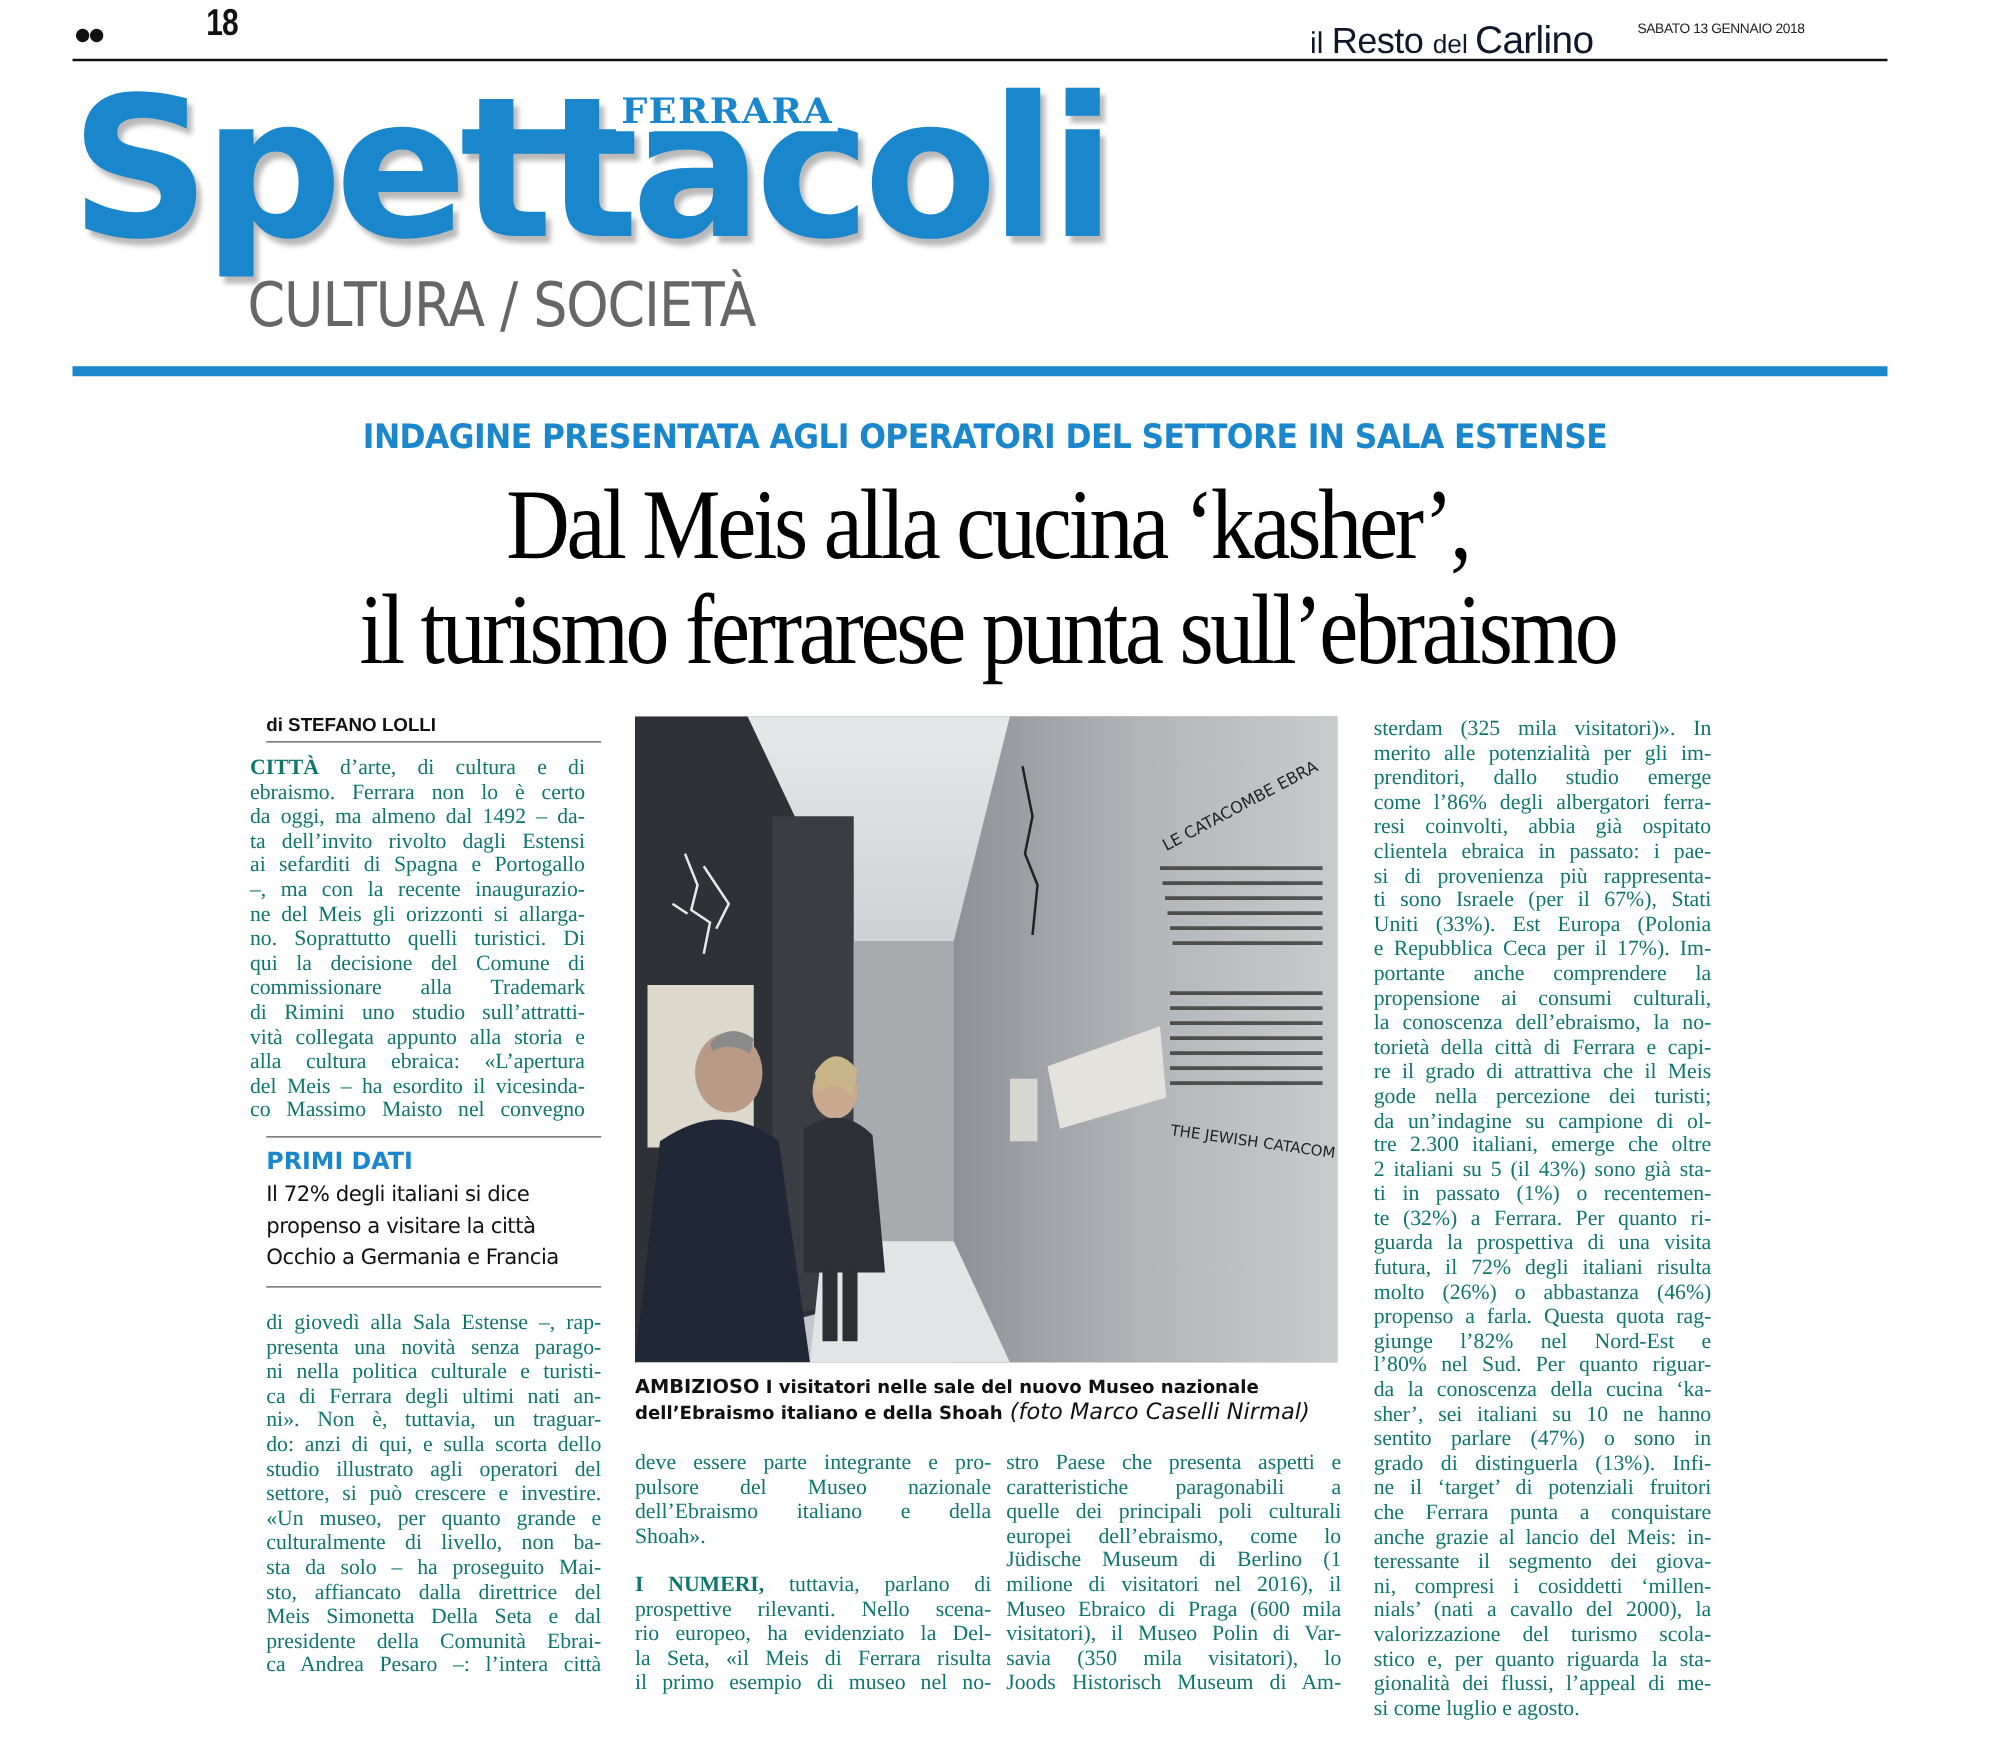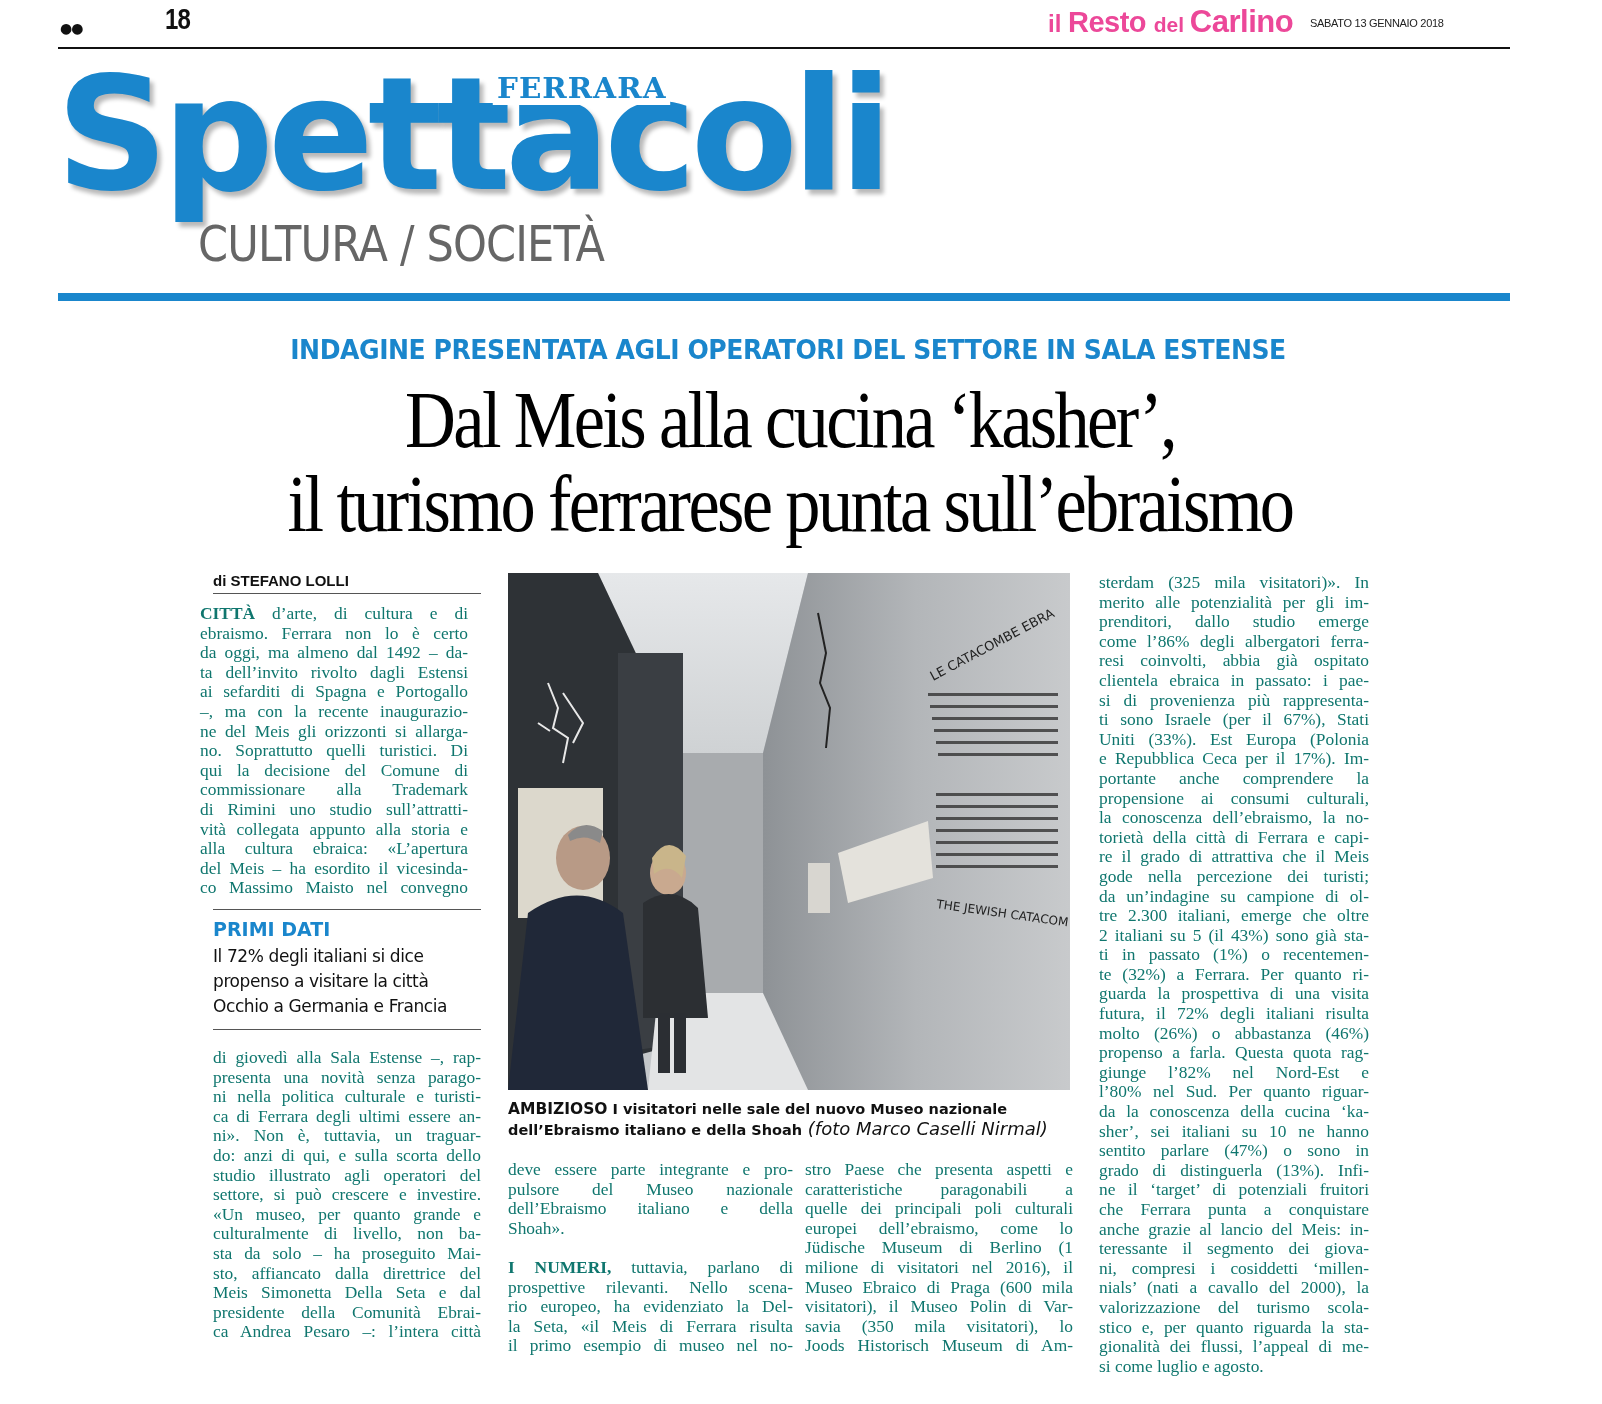--- a/index.html
+++ b/index.html
@@ -2,21 +2,21 @@
 <html><head>
 <meta charset="utf-8">
 <style>
   html, body { margin:0; padding:0; background:#ffffff; }
   body { width:1602px; height:1404px; position:relative; overflow:hidden; font-family:"Liberation Serif", serif; color:#111; }
   .abs { position:absolute; }
 
   
   #dots { left:60px; top:20px; font-family:"DejaVu Sans", sans-serif; font-size:14px; font-weight:bold; letter-spacing:-1px; color:#111; }
   #page-num { left:165px; top:2px; font-family:"Liberation Sans", sans-serif; font-weight:bold; font-size:30px; letter-spacing:-1px; transform:scaleX(0.8); transform-origin:left; color:#111; }
-  #masthead { left:1048px; top:4px; font-family:"Liberation Sans", sans-serif; font-weight:bold; color:#ec4899; white-space:nowrap; }
+  #masthead { left:1048px; top:14px; font-family:"Liberation Sans", sans-serif; font-weight:normal; color:#0f172a; white-space:nowrap; }
   #masthead .il { font-size:24px; }
   #masthead .resto { font-size:29px; letter-spacing:-0.5px; }
   #masthead .del { font-size:21px; }
   #masthead .carlino { font-size:31px; letter-spacing:-0.5px; }
   #issue-date { left:1310px; top:17px; font-family:"Liberation Sans", sans-serif; font-size:11px; color:#222; letter-spacing:-0.3px; }
   #top-rule { left:58px; top:47px; width:1452px; height:2px; background:#111; }
 
   
   #section-title { left:56px; top:55px; font-family:"DejaVu Sans", sans-serif; font-weight:bold; font-size:156px; line-height:160px; color:#1a86cc; letter-spacing:-6px; text-shadow:4px 5px 4px rgba(0,0,0,0.28); white-space:nowrap; }
   #section-city { left:497px; top:72px; font-family:"DejaVu Serif", serif; font-weight:bold; font-size:28px; color:#1a86cc; letter-spacing:1px; background:#fff; padding:0 4px; transform:scaleX(1.05); }
@@ -103,21 +103,21 @@
 <div class="abs" id="callout-text">
   <div>Il 72% degli italiani si dice</div>
   <div>propenso a visitare la città</div>
   <div>Occhio a Germania e Francia</div>
 </div>
 <div class="abs" id="col1-rule2"></div>
 <div class="abs col" id="col1b">
     <span class="ln"><span>di giovedì alla Sala Estense –, rap-</span></span>
     <span class="ln"><span>presenta una novità senza parago-</span></span>
     <span class="ln"><span>ni nella politica culturale e turisti-</span></span>
-    <span class="ln"><span>ca di Ferrara degli ultimi essere an-</span></span>
+    <span class="ln"><span>ca di Ferrara degli ultimi nati an-</span></span>
     <span class="ln"><span>ni». Non è, tuttavia, un traguar-</span></span>
     <span class="ln"><span>do: anzi di qui, e sulla scorta dello</span></span>
     <span class="ln"><span>studio illustrato agli operatori del</span></span>
     <span class="ln"><span>settore, si può crescere e investire.</span></span>
     <span class="ln"><span>«Un museo, per quanto grande e</span></span>
     <span class="ln"><span>culturalmente di livello, non ba-</span></span>
     <span class="ln"><span>sta da solo – ha proseguito Mai-</span></span>
     <span class="ln"><span>sto, affiancato dalla direttrice del</span></span>
     <span class="ln"><span>Meis Simonetta Della Seta e dal</span></span>
     <span class="ln"><span>presidente della Comunità Ebrai-</span></span>

